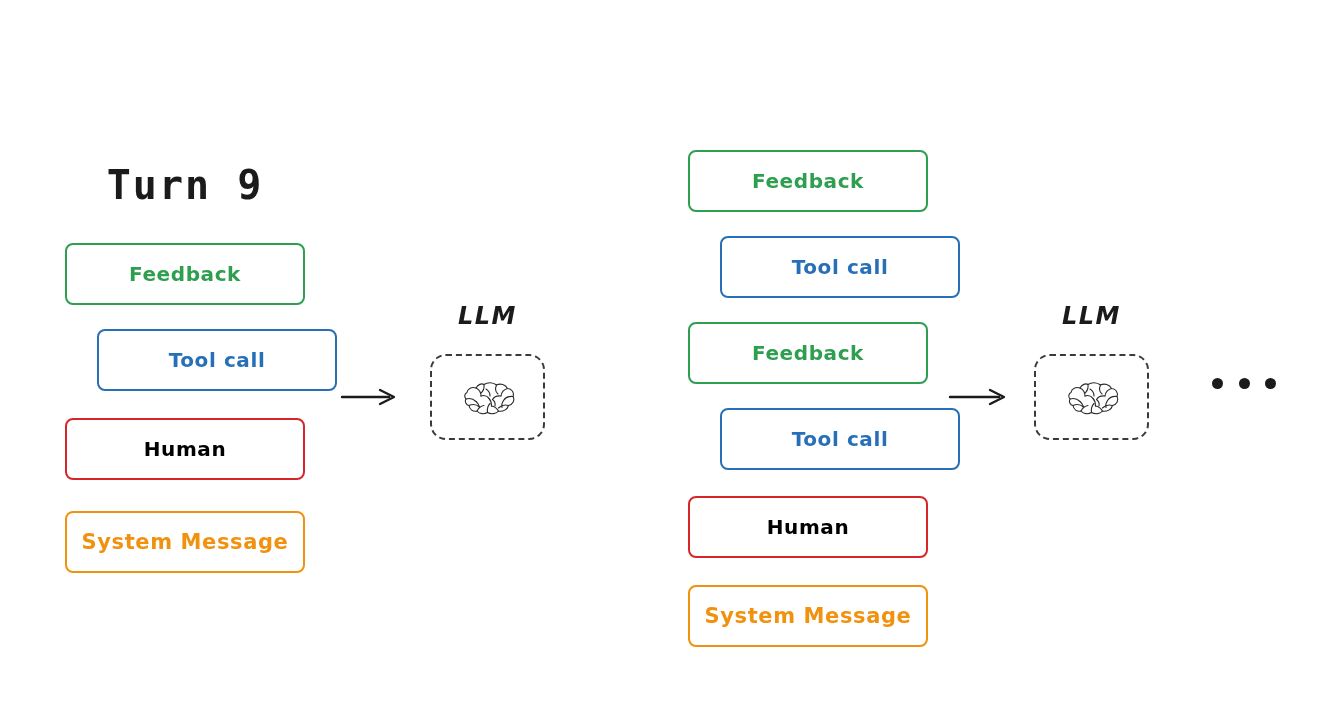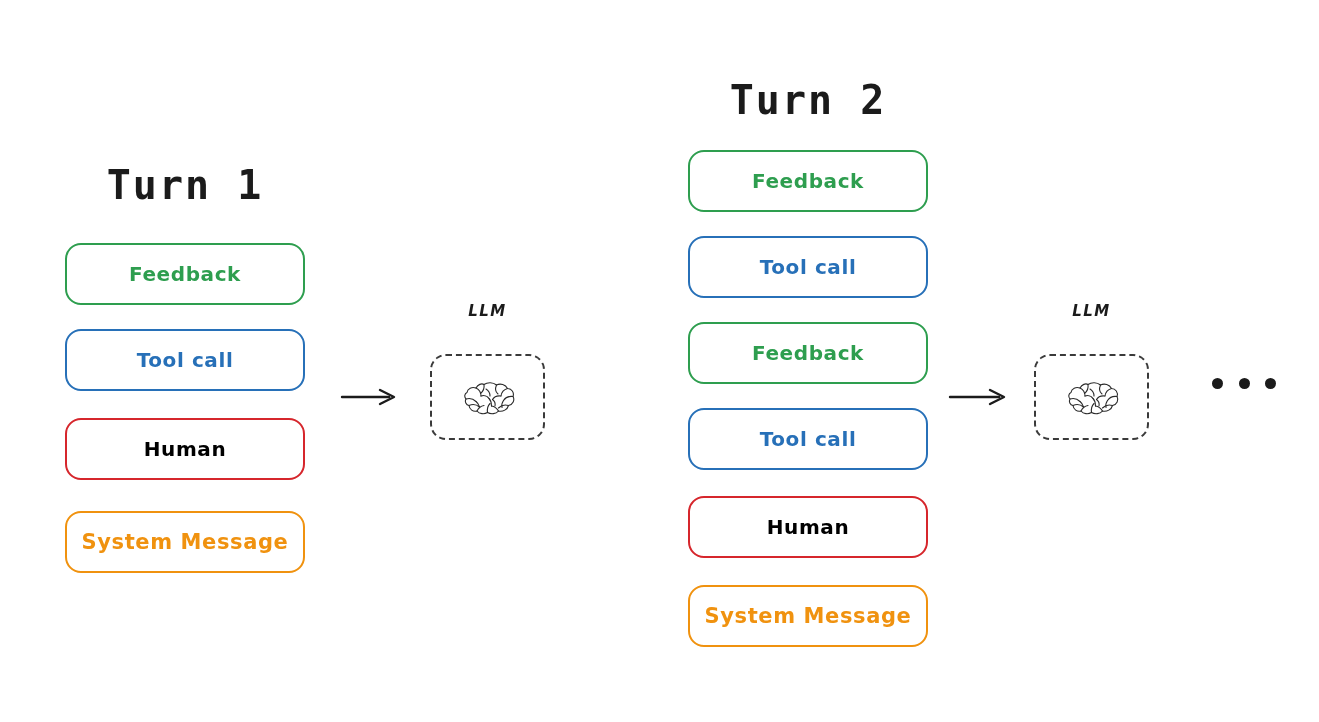--- a/index.html
+++ b/index.html
@@ -45,49 +45,49 @@
     width: 240px;
   }
 
   
   .msg-box {
     position: absolute;
     width: 240px;
     height: 62px;
     box-sizing: border-box;
     border: 2px solid #4d7c0f;
-    border-radius: 16px;
+    border-radius: 8px;
     background: #ffffff;
     display: flex;
     align-items: center;
     justify-content: center;
   }
   .msg-label {
     font-family: "DejaVu Sans", sans-serif;
     font-size: 20px;
     font-weight: 600;
     letter-spacing: 0.6px;
     white-space: nowrap;
   }
   .msg-box.feedback       { border-color: #2e9e4f; }
   .msg-box.feedback .msg-label       { color: #2e9e4f; }
-  .msg-box.toolcall       { border-color: #2770b8; }
+  .msg-box.toolcall       { border-color: #2770b8; margin-left: 32px; }
   .msg-box.toolcall .msg-label       { color: #2770b8; }
   .msg-box.human          { border-color: #d6262c; }
   .msg-box.human .msg-label          { color: #000000; }
   .msg-box.systemmessage  { border-color: #f0920f; text-align: center; }
   .msg-box.systemmessage .msg-label  { color: #f0920f; }
   .msg-box.systemmessage .msg-label  { font-size: 21px; }
 
   
   .llm-label {
     position: absolute;
     font-family: "DejaVu Sans", sans-serif;
     font-style: italic;
-    font-size: 15px;
+    font-size: 24px;
     font-weight: 700;
     letter-spacing: 1.5px;
     color: #1b1b1b;
     text-align: center;
     white-space: nowrap;
   }
   .llm-box {
     position: absolute;
     width: 115px;
     height: 86px;
@@ -123,21 +123,21 @@
     height: 11px;
     border-radius: 50%;
     background: #1b1b1b;
   }
 </style>
 </head>
 <body>
 
 <div id="canvas">
 
-  <div class="turn-title" id="turn1-title">Turn 1</div>
+  <div class="turn-title" id="turn1-title">Turn 9</div>
 
   <div class="msg-box feedback" style="left:65px; top:243px;">
     <span class="msg-label">Feedback</span>
   </div>
 
   <div class="msg-box toolcall" style="left:65px; top:329px;">
     <span class="msg-label">Tool call</span>
   </div>
 
   <div class="msg-box human" style="left:65px; top:418px;">
@@ -177,21 +177,20 @@
         <path d="M39 17 C35.5 16.5 32 18 30.5 20.5"></path>
         <path d="M27 19.5 C28.5 21 29.5 23 29.5 27"></path>
         <path d="M24 10 C26.5 11.5 28 14 28 17"></path>
         <path d="M30.5 20.5 C32.5 22 33.5 24.5 33 27"></path>
         <path d="M14 22.5 C16 24 17 26 17.5 28"></path>
         <path d="M41.5 21.5 C40 23.5 39.5 26 40 28.5"></path>
       </g>
     </svg>
   </div>
 
-  <div class="turn-title" id="turn2-title">Turn 2</div>
 
   <div class="msg-box feedback" style="left:688px; top:150px;">
     <span class="msg-label">Feedback</span>
   </div>
 
   <div class="msg-box toolcall" style="left:688px; top:236px;">
     <span class="msg-label">Tool call</span>
   </div>
 
   <div class="msg-box feedback" style="left:688px; top:322px;">

